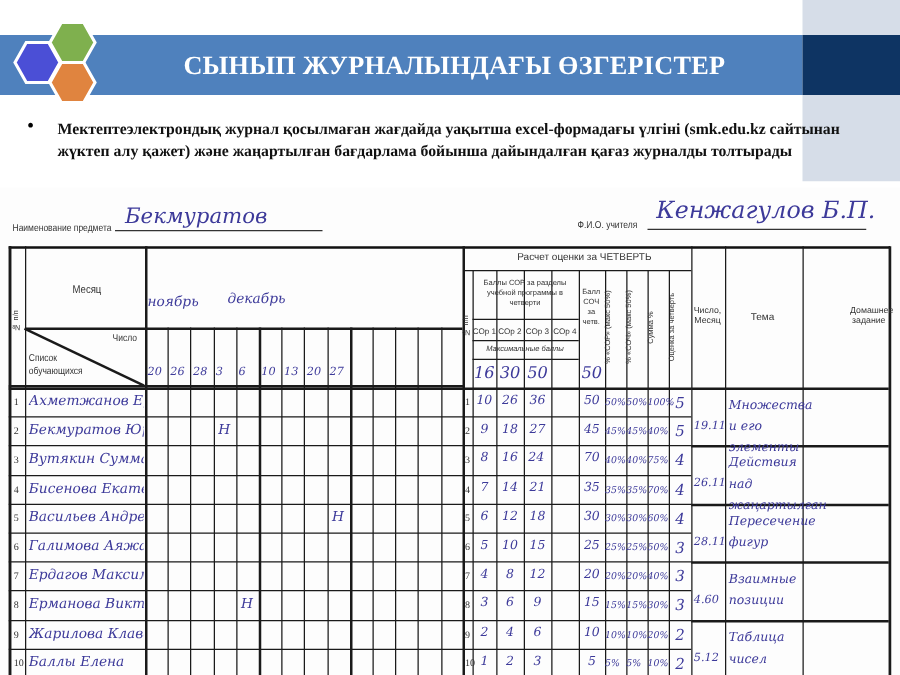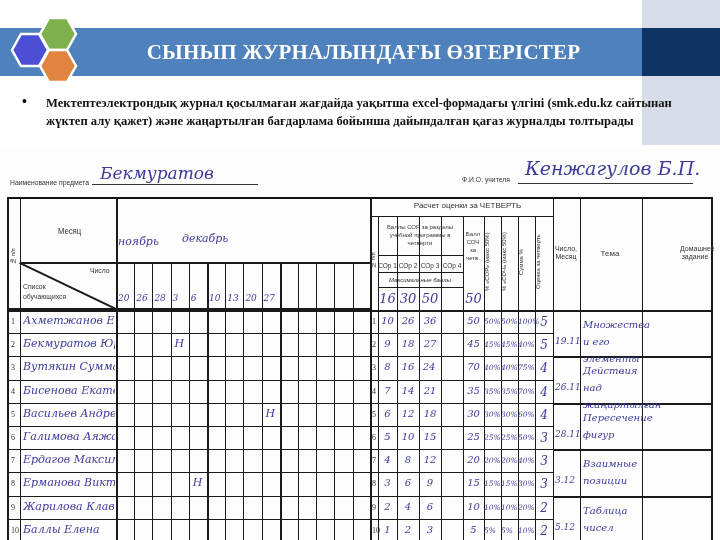--- a/index.html
+++ b/index.html
@@ -285,17 +285,17 @@
     <span class="pct" style="left:484px;top:525.8px;width:17px;">5%</span>
     <span class="pct" style="left:501px;top:525.8px;width:17px;">5%</span>
     <span class="pct" style="left:518px;top:525.8px;width:17px;">10%</span>
     <span class="score" style="left:535px;top:523.8px;width:18px;font-size:12px;">2</span>
     <span class="hand" style="left:555px;top:336px;font-size:9px;">19.11</span>
     <span class="hand" style="left:583px;top:316px;width:58px;font-size:10px;white-space:normal;line-height:17px;">Множества и его элементы</span>
     <span class="hand" style="left:555px;top:382.4px;font-size:9px;">26.11</span>
     <span class="hand" style="left:583px;top:362.4px;width:58px;font-size:10px;white-space:normal;line-height:17px;">Действия над жаңартылған</span>
     <span class="hand" style="left:555px;top:428.8px;font-size:9px;">28.11</span>
     <span class="hand" style="left:583px;top:408.8px;width:58px;font-size:10px;white-space:normal;line-height:17px;">Пересечение фигур</span>
-    <span class="hand" style="left:555px;top:475.2px;font-size:9px;">3.12</span>
+    <span class="hand" style="left:555px;top:475.2px;font-size:9px;">4.60</span>
     <span class="hand" style="left:583px;top:455.2px;width:58px;font-size:10px;white-space:normal;line-height:17px;">Взаимные позиции</span>
     <span class="hand" style="left:555px;top:521.6px;font-size:9px;">5.12</span>
     <span class="hand" style="left:583px;top:501.6px;width:58px;font-size:10px;white-space:normal;line-height:17px;">Таблица чисел</span>
   </div>
 
 </body></html>

